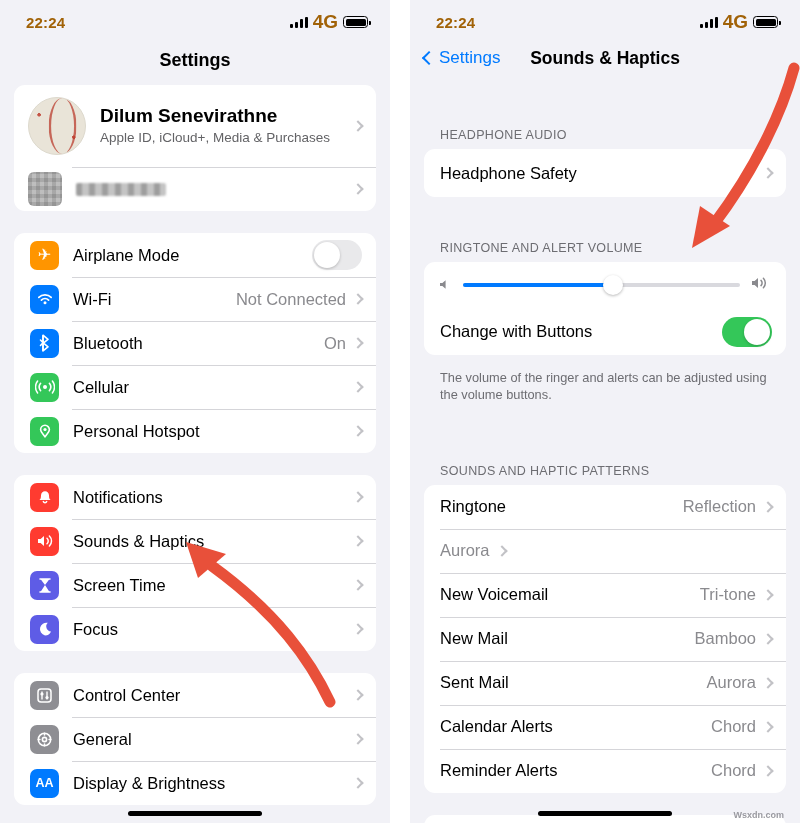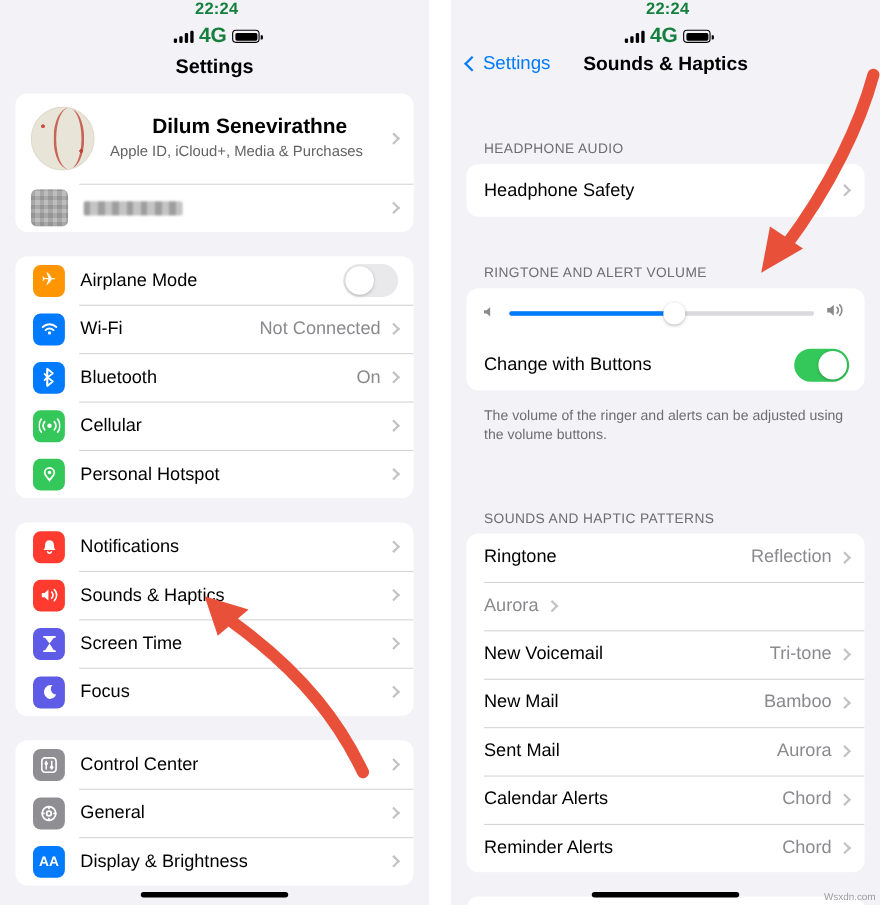--- a/index.html
+++ b/index.html
@@ -21,21 +21,21 @@
   .phone.left  { width: 390px; height: 823px; border-radius: 0; }
   .phone.gap   { width: 20px; background: #ffffff; }
   .phone.right { width: 390px; height: 823px; }
 
   
   .statusbar {
     height: 44px;
     display: flex; align-items: center;
     padding: 0 22px 0 26px;
     justify-content: space-between;
-    font-size: 15px; font-weight: bold; color: #15803d; flex-direction: column;
+    font-size: 15px; font-weight: bold; color: #a16207;
   }
   .sb-time { letter-spacing: .2px; }
   .sb-right { display: flex; align-items: center; gap: 5px; }
   .bars { display: flex; align-items: flex-end; gap: 2px; height: 11px; }
   .bars i { display: block; width: 3px; background: #000; border-radius: 1px; }
   .bars i:nth-child(1){ height: 4px; }
   .bars i:nth-child(2){ height: 6px; }
   .bars i:nth-child(3){ height: 8.5px; }
   .bars i:nth-child(4){ height: 11px; }
   .net { font-size: 19px; font-weight: bold; }
@@ -123,21 +123,21 @@
   }
   .avatar .seam2 {
     position:absolute; inset:0;
     border-left: 4px solid rgba(185,60,45,.75);
     border-right: 4px solid rgba(185,60,45,.75);
     border-radius: 50%;
     transform: scaleX(.62);
     left: 19%;
   }
   .acct-text { flex: 1; }
-  .acct-name { font-size: 19px; font-weight: bold; color: #000; margin-bottom: 2px; text-align: center; }
+  .acct-name { font-size: 19px; font-weight: bold; color: #000; margin-bottom: 2px; }
   .acct-sub { font-size: 13.5px; color: #636366; line-height: 1.3; }
   .blur-row { padding-left: 14px; }
   .blur-badge {
     width: 34px; height: 34px; border-radius: 6px; margin-right: 14px; flex: none;
     background:
       repeating-linear-gradient(90deg,#bdbdbd 0 4px,#d6d6d6 4px 8px),
       repeating-linear-gradient(0deg,#c9c9c9 0 4px,#e2e2e2 4px 8px);
     background-blend-mode: multiply;
   }
   .blur-text {
@@ -182,22 +182,22 @@
 
   
   .arrow { position: absolute; pointer-events: none; }
 
   
   .home-ind {
     position: absolute; bottom: 7px; left: 50%; transform: translateX(-50%);
     width: 134px; height: 5px; border-radius: 3px; background: #000;
   }
   .wm {
-    position: absolute; right: 4px; bottom: 3px;
-    font-size: 9px; color: #9a9aa0;
+    position: absolute; right: 16px; bottom: 3px;
+    font-size: 9px; color: #9a9aa0; font-weight: bold;
   }
 </style>
 </head>
 <body>
 
 <div class="stage">
 
   <div class="phone left">
 
     <div class="statusbar">

